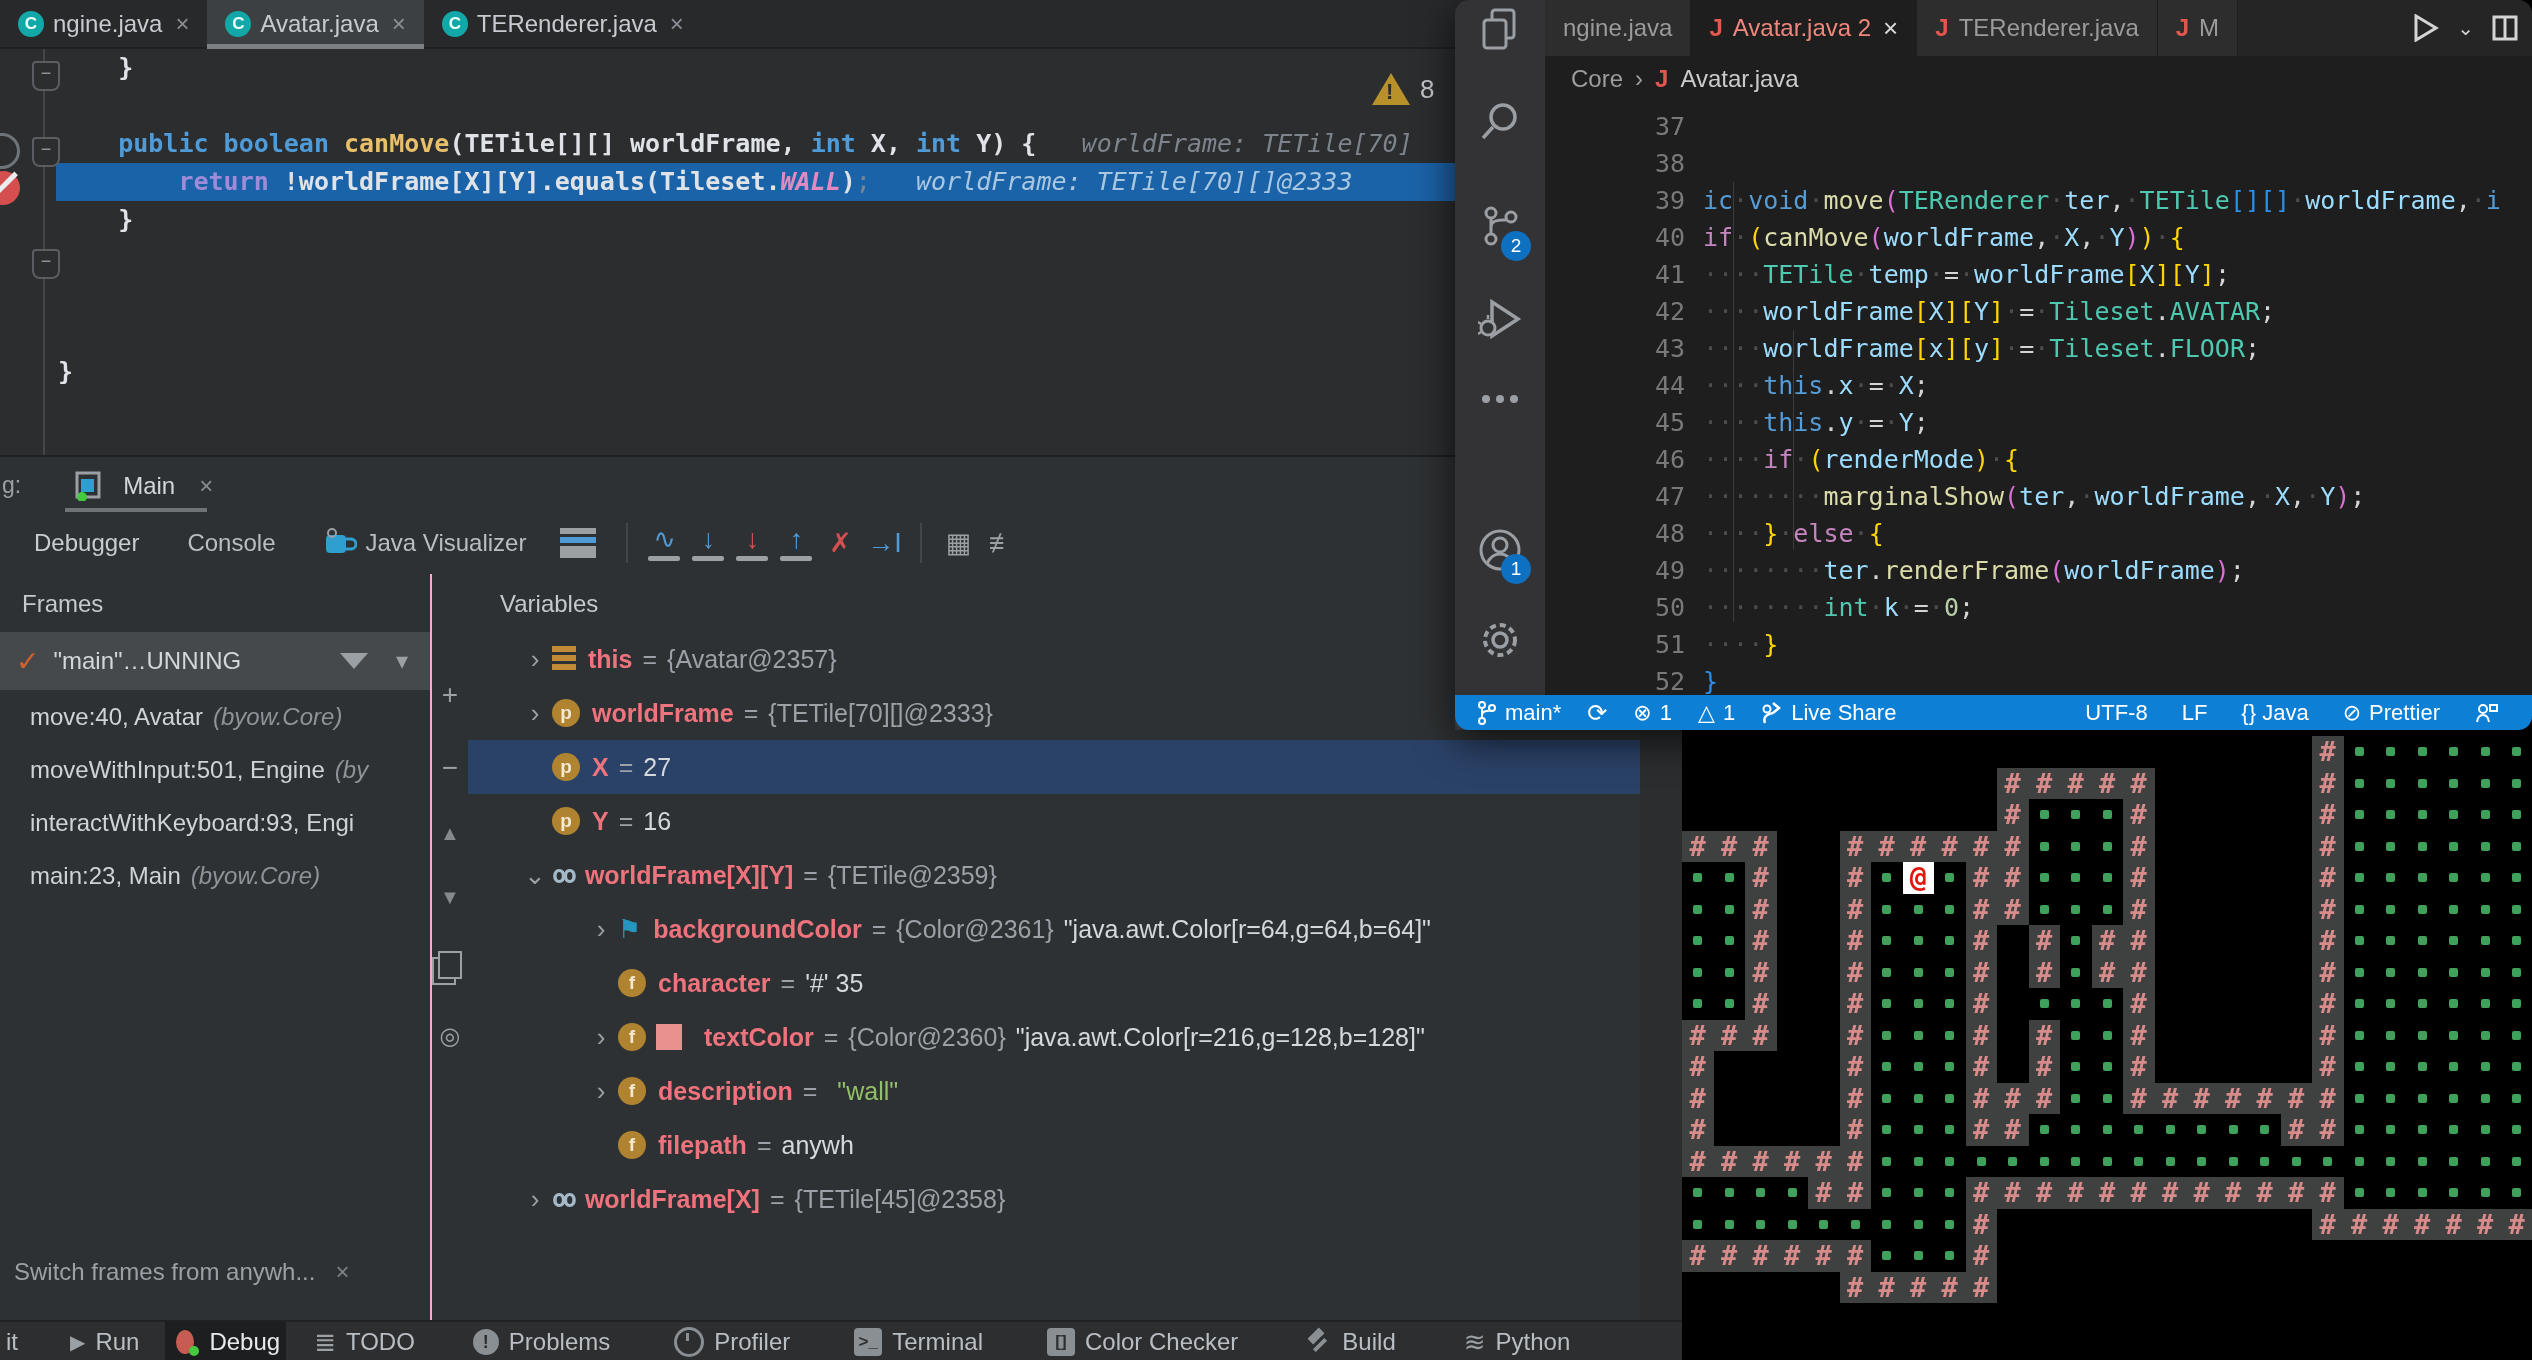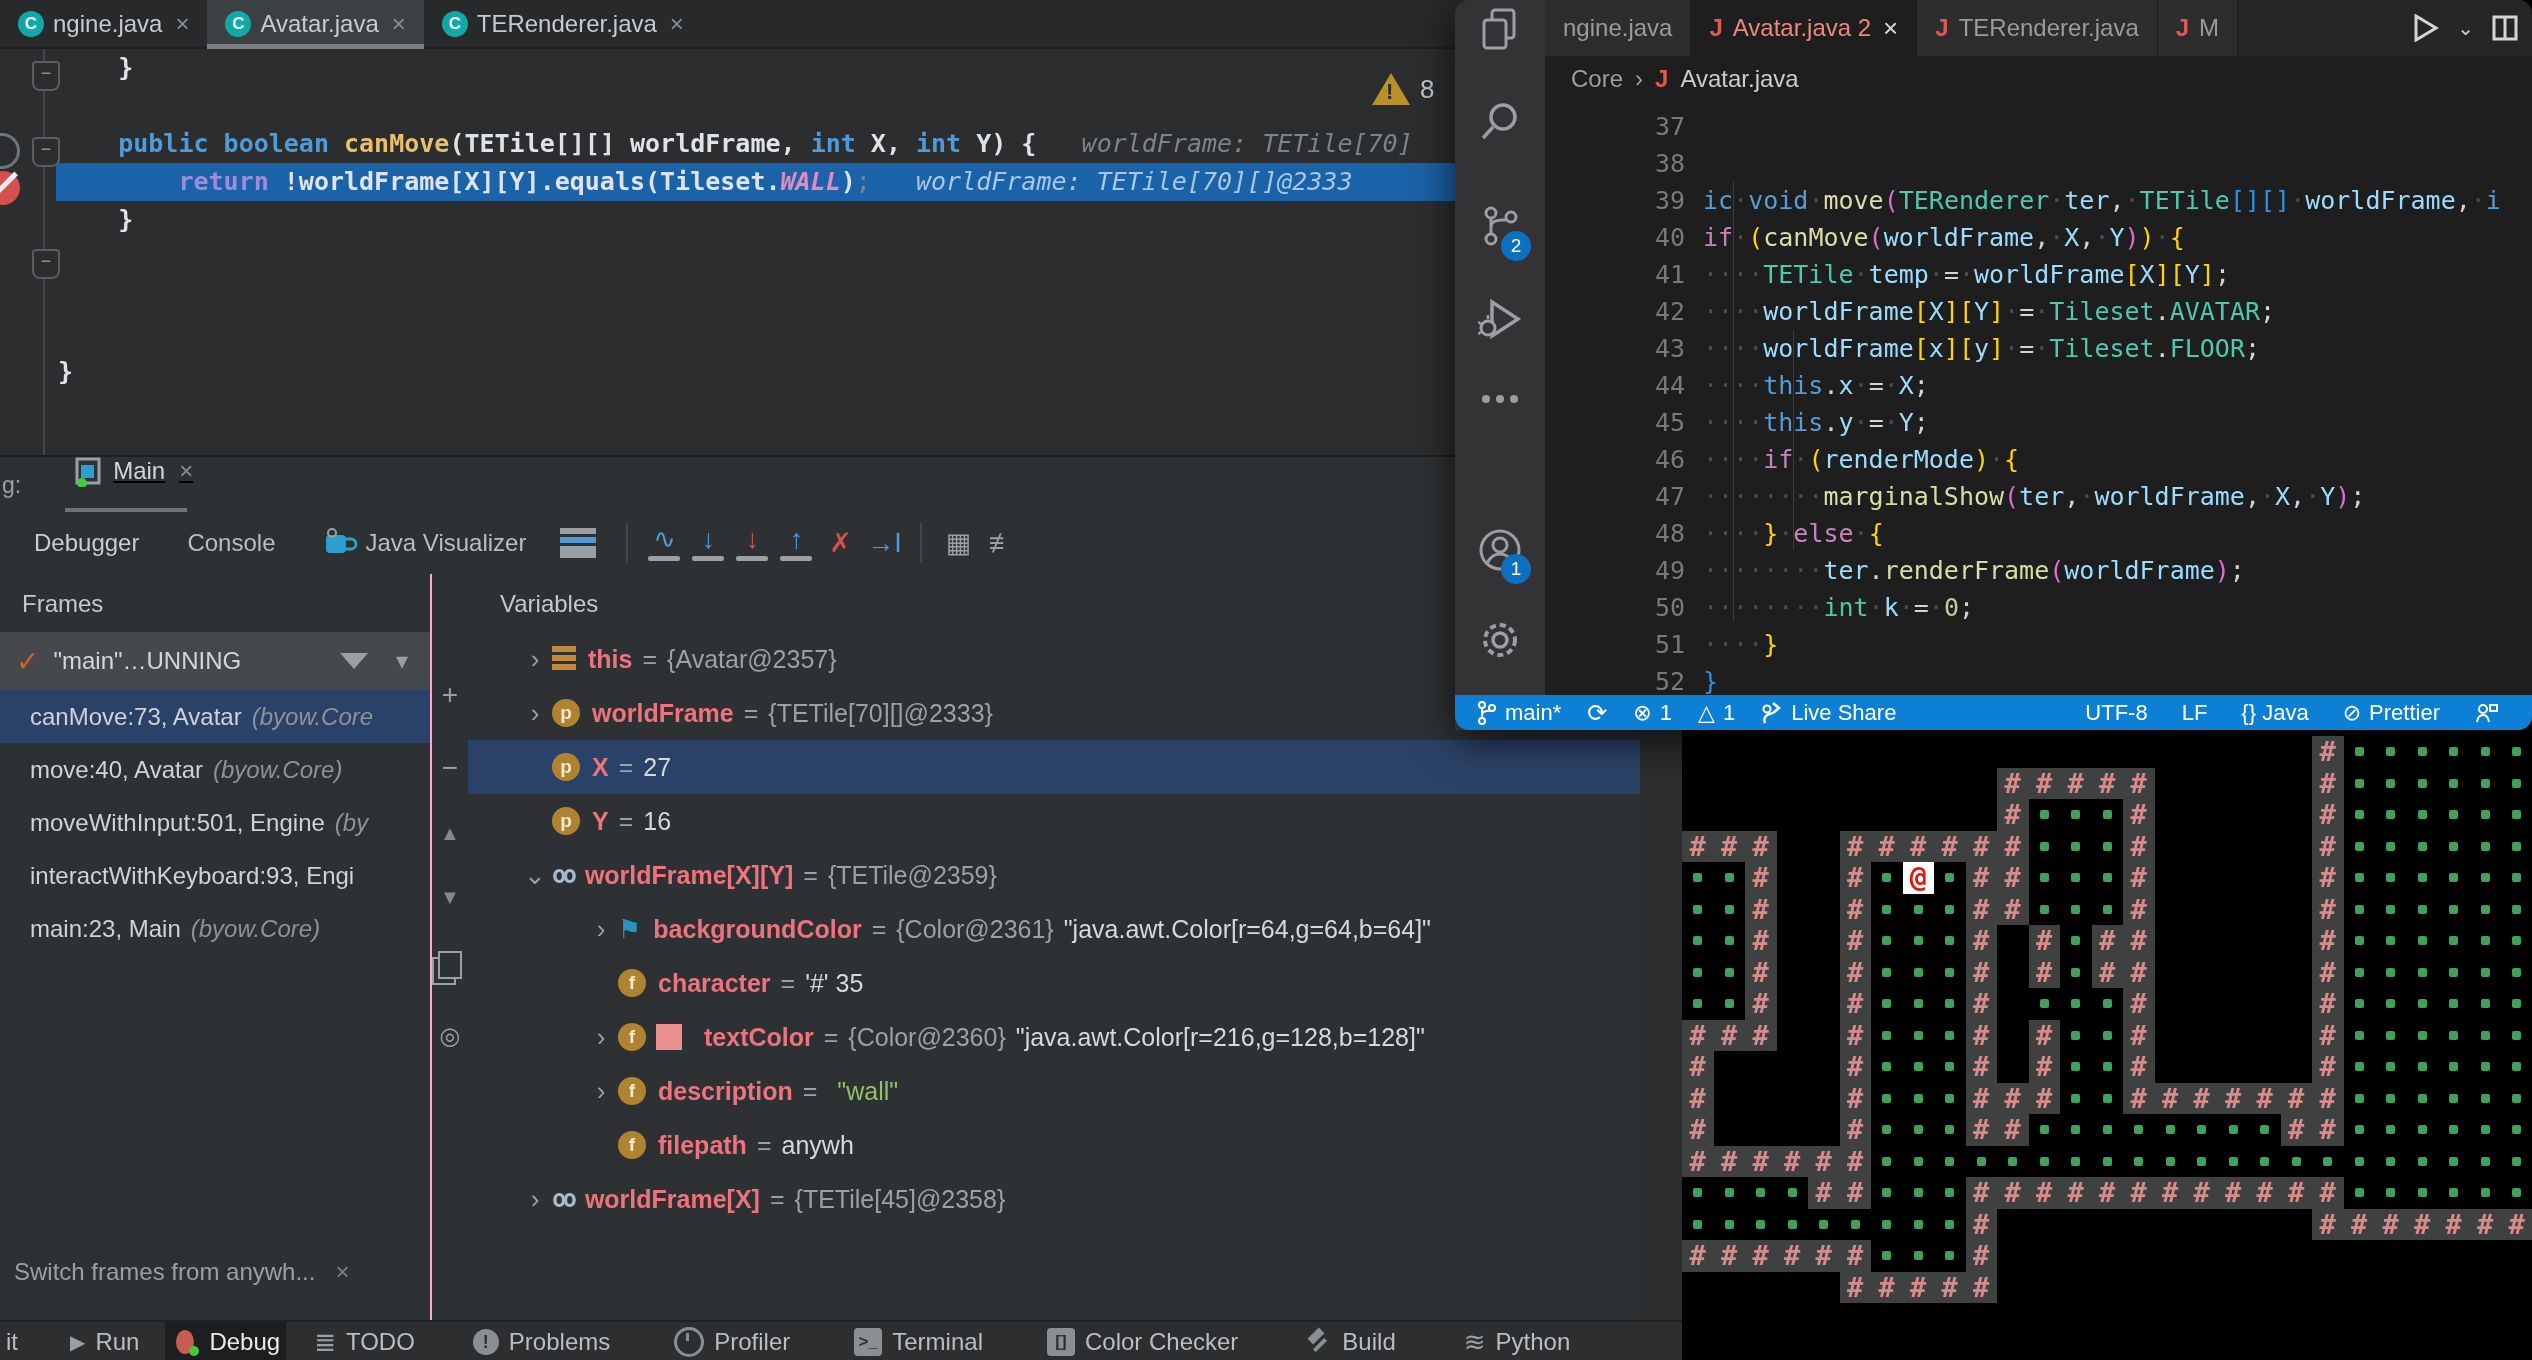--- a/index.html
+++ b/index.html
@@ -36,21 +36,21 @@
   .tk-h{color:#7d848c;font-style:italic;}
   .tk-hx{color:#a9c7e0;font-style:italic;}
   #ij-warn{left:1372px;top:20px;height:40px;display:flex;align-items:center;gap:10px;}
   .warn-tri{width:0;height:0;border-left:19px solid transparent;border-right:19px solid transparent;border-bottom:32px solid #b8912a;position:relative;}
   .warn-tri::after{content:"!";position:absolute;left:-5px;top:6px;color:#2b2d2f;font-weight:bold;font-size:22px;}
   #ij-warn span{color:#c3c7cb;font-size:26px;}
 
   
   #ij-dbg-top{left:0;top:455px;width:1682px;height:57px;background:#2e3133;border-top:2px solid #1d1f21;display:flex;align-items:center;}
   #dbg-g{color:#9aa0a5;font-size:23px;margin-left:2px;}
-  .main-tab{display:flex;gap:10px;margin-left:52px;position:relative;height:100%;text-decoration:underline;}
+  .main-tab{display:flex;align-items:center;gap:20px;margin-left:52px;position:relative;height:100%;}
   .main-tab .lbl{color:#d2d6da;font-size:24px;}
   .main-tab::after{content:"";position:absolute;left:-8px;right:6px;bottom:0;height:6px;background:#6f7376;}
   #ij-dbg-tabs{left:0;top:512px;width:1682px;height:62px;background:#2e3133;display:flex;align-items:center;}
   .dtab{font-size:24px;color:#c9cdd1;position:relative;height:100%;display:flex;align-items:center;padding:8px 4px;}
   .dtab.sel::after{content:"";position:absolute;left:0;right:0;bottom:0;height:6px;background:#6f7376;}
   .dtab.dim{color:#b9bec3;}
   .dsep{width:2px;height:40px;background:#44474a;margin:0 14px;}
   .stepicon{font-size:27px;width:44px;text-align:center;}
   .stepicon i{font-style:normal;display:block;line-height:28px;}
   .stepicon b{display:block;height:5px;background:#9aa0a4;border-radius:2px;margin:3px 6px 0 6px;}
@@ -241,24 +241,20 @@
 
     <div id="ij-frames" class="abs">
       <div class="panel-h">Frames</div>
       <div id="thread-row">
           <span style="color: rgb(210, 98, 42); font-weight: bold; font-size: 28px; margin: 0px 14px 0px 16px;">✓</span>
           <span>"main"…UNNING</span>
           <span style="margin-left: auto; width: 0px; height: 0px; border-left: 14px solid transparent; border-right: 14px solid transparent; border-top: 16px solid rgb(154, 160, 164);"></span>
           <span style="color: rgb(154, 160, 164); margin: 0px 22px 0px 28px; font-size: 24px;">▾</span>
         </div>
       <div id="frame-list">
-          <div class="frow sel">
-            <span>canMove:73, Avatar</span>
-            <span class="pkg">(byow.Core</span>
-          </div>
           <div class="frow">
             <span>move:40, Avatar</span>
             <span class="pkg">(byow.Core)</span>
           </div>
           <div class="frow">
             <span>moveWithInput:501, Engine</span>
             <span class="pkg">(by</span>
           </div>
           <div class="frow">
             <span>interactWithKeyboard:93, Engi</span>

